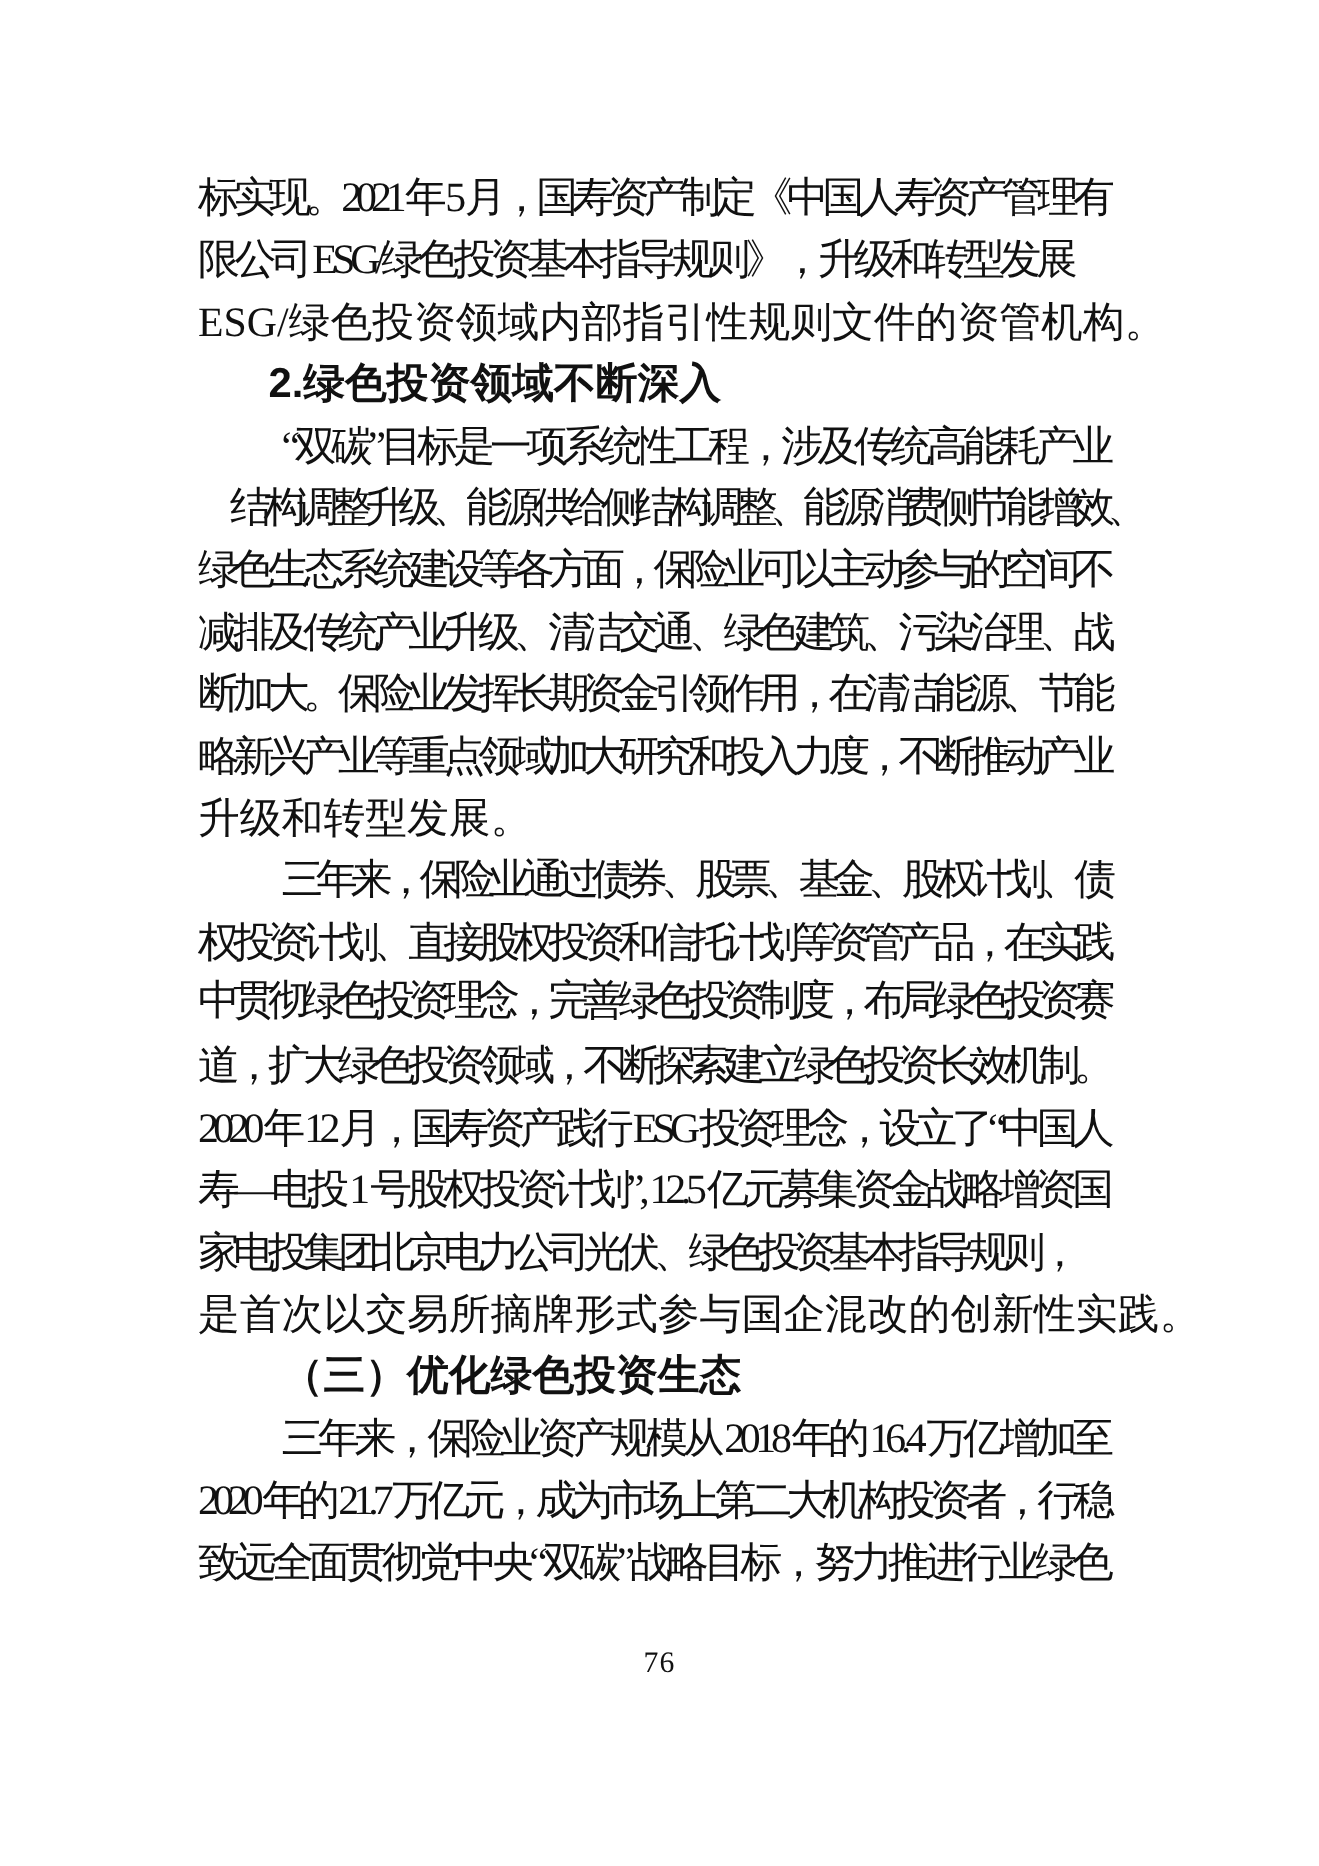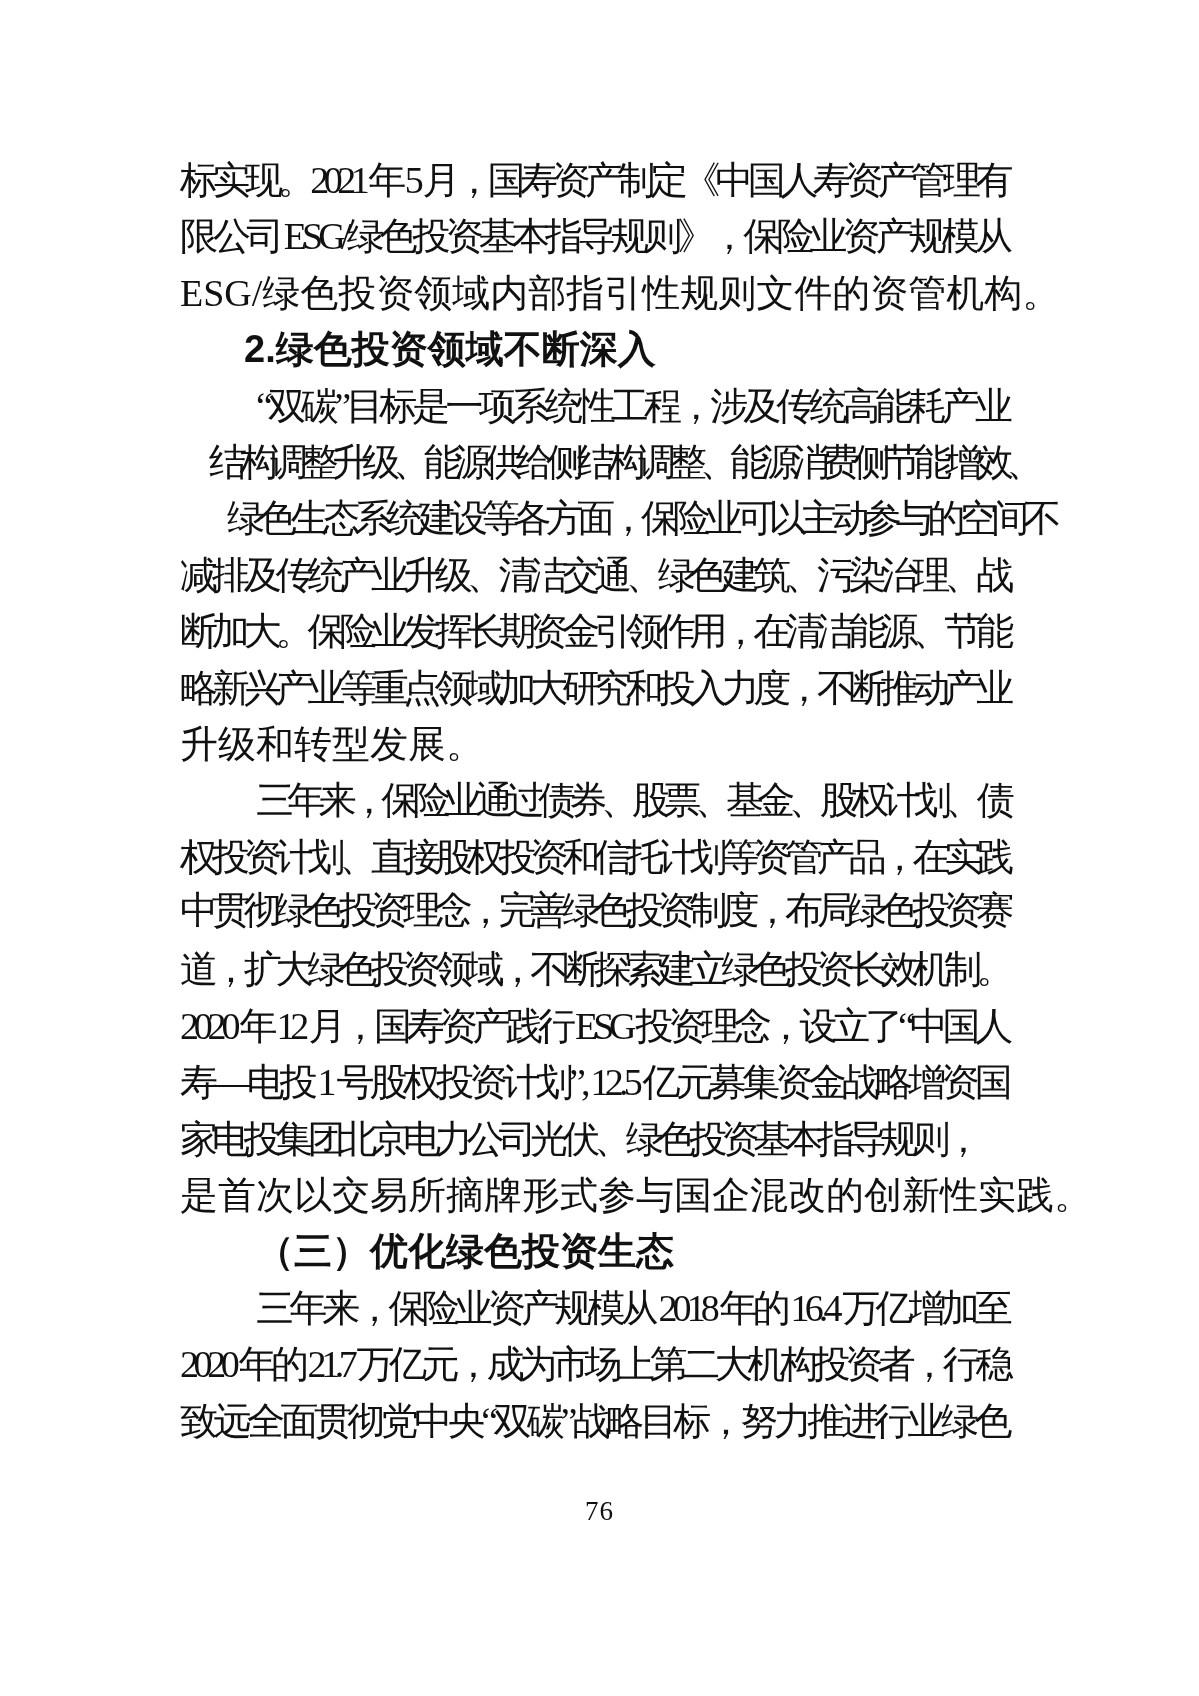--- a/index.html
+++ b/index.html
@@ -45,26 +45,26 @@
     letter-spacing: 1px;
     color: #111111;
   }
 </style>
 </head>
 <body>
 
 <div id="doc">
   <div id="content">
       <div class="tline" style="padding-left: 0px;"><span class="txt" style="letter-spacing: -5.468px;">标实现。2021 年 5 月，国寿资产制定《中国人寿资产管理有</span></div>
-      <div class="tline" style="padding-left: 0px;"><span class="txt" style="letter-spacing: -4.924px;">限公司 ESG/绿色投资基本指导规则》，保险业资产规模从</span></div>
+      <div class="tline" style="padding-left: 0px;"><span class="txt" style="letter-spacing: -4.924px;">限公司 ESG/绿色投资基本指导规则》，升级和转型发展</span></div>
       <div class="tline" style="padding-left: 0px;"><span class="txt" style="letter-spacing: 0px;">ESG/绿色投资领域内部指引性规则文件的资管机构。</span></div>
       <div class="tline bold" style="padding-left: 64px;"><span class="txt" style="letter-spacing: 0px;">2.绿色投资领域不断深入</span></div>
       <div class="tline" style="padding-left: 76px;"><span class="txt" style="letter-spacing: -4.906px;">“双碳”目标是一项系统性工程，涉及传统高能耗产业</span></div>
       <div class="tline" style="padding-left: 0px; margin-left: 29px;"><span class="txt" style="letter-spacing: -7.333px;">结构调整升级、能源供给侧结构调整、能源消费侧节能增效、</span></div>
-      <div class="tline" style="padding-left: 0px;"><span class="txt" style="letter-spacing: -6.154px; margin-left: 47px;">绿色生态系统建设等各方面，保险业可以主动参与的空间不</span></div>
+      <div class="tline" style="padding-left: 0px;"><span class="txt" style="letter-spacing: -6.154px;">绿色生态系统建设等各方面，保险业可以主动参与的空间不</span></div>
       <div class="tline" style="padding-left: 0px;"><span class="txt" style="letter-spacing: -6.154px;">减排及传统产业升级、清洁交通、绿色建筑、污染治理、战</span></div>
       <div class="tline" style="padding-left: 0px;"><span class="txt" style="letter-spacing: -6.154px;">断加大。保险业发挥长期资金引领作用，在清洁能源、节能</span></div>
       <div class="tline" style="padding-left: 0px;"><span class="txt" style="letter-spacing: -6.154px;">略新兴产业等重点领域加大研究和投入力度，不断推动产业</span></div>
       <div class="tline" style="padding-left: 0px;"><span class="txt" style="letter-spacing: 0px;">升级和转型发展。</span></div>
       <div class="tline" style="padding-left: 76px;"><span class="txt" style="letter-spacing: -6.667px;">三年来，保险业通过债券、股票、基金、股权计划、债</span></div>
       <div class="tline" style="padding-left: 0px;"><span class="txt" style="letter-spacing: -6.154px;">权投资计划、直接股权投资和信托计划等资管产品，在实践</span></div>
       <div class="tline" style="padding-left: 0px; font-family: Liberation Mono, monospace;"><span class="txt" style="letter-spacing: -6.154px;">中贯彻绿色投资理念，完善绿色投资制度，布局绿色投资赛</span></div>
       <div class="tline" style="padding-left: 0px;"><span class="txt" style="letter-spacing: -6.154px;">道，扩大绿色投资领域，不断探索建立绿色投资长效机制。</span></div>
       <div class="tline" style="padding-left: 0px;"><span class="txt" style="letter-spacing: -5.204px;">2020 年 12 月，国寿资产践行 ESG 投资理念，设立了“中国人</span></div>
       <div class="tline" style="padding-left: 0px;"><span class="txt" style="letter-spacing: -4.784px;">寿—电投 1 号股权投资计划”, 12.5 亿元募集资金战略增资国</span></div>

